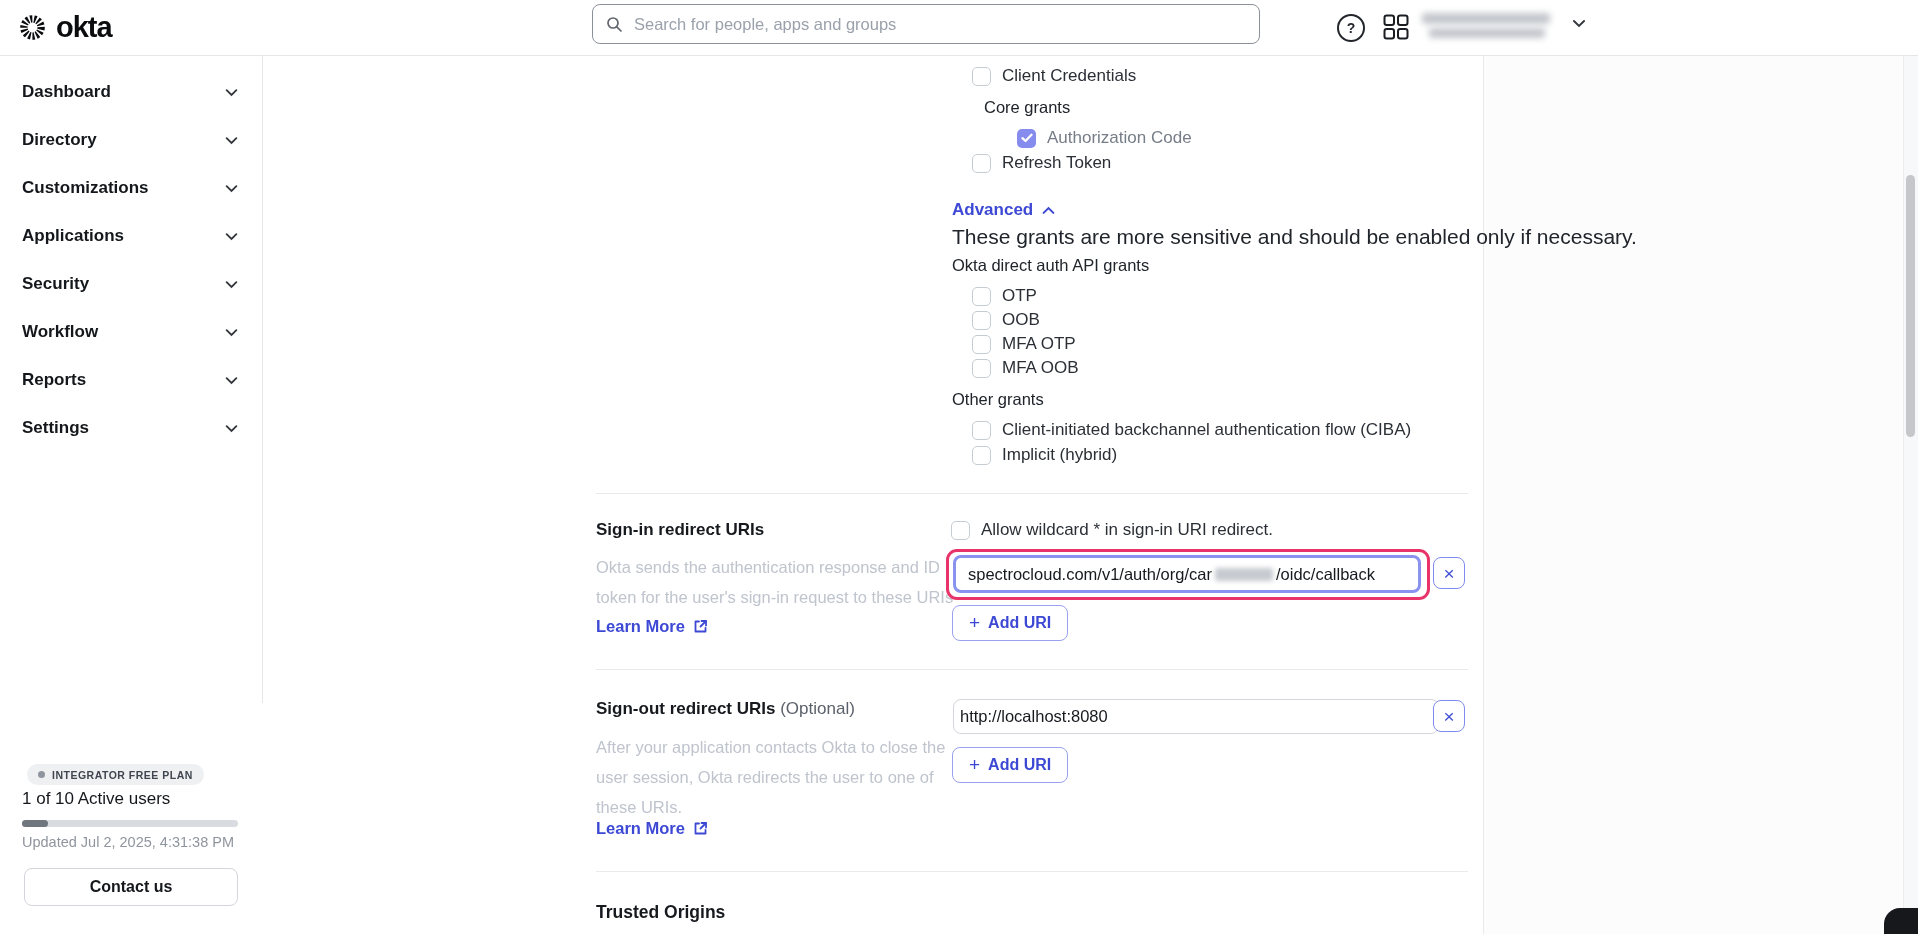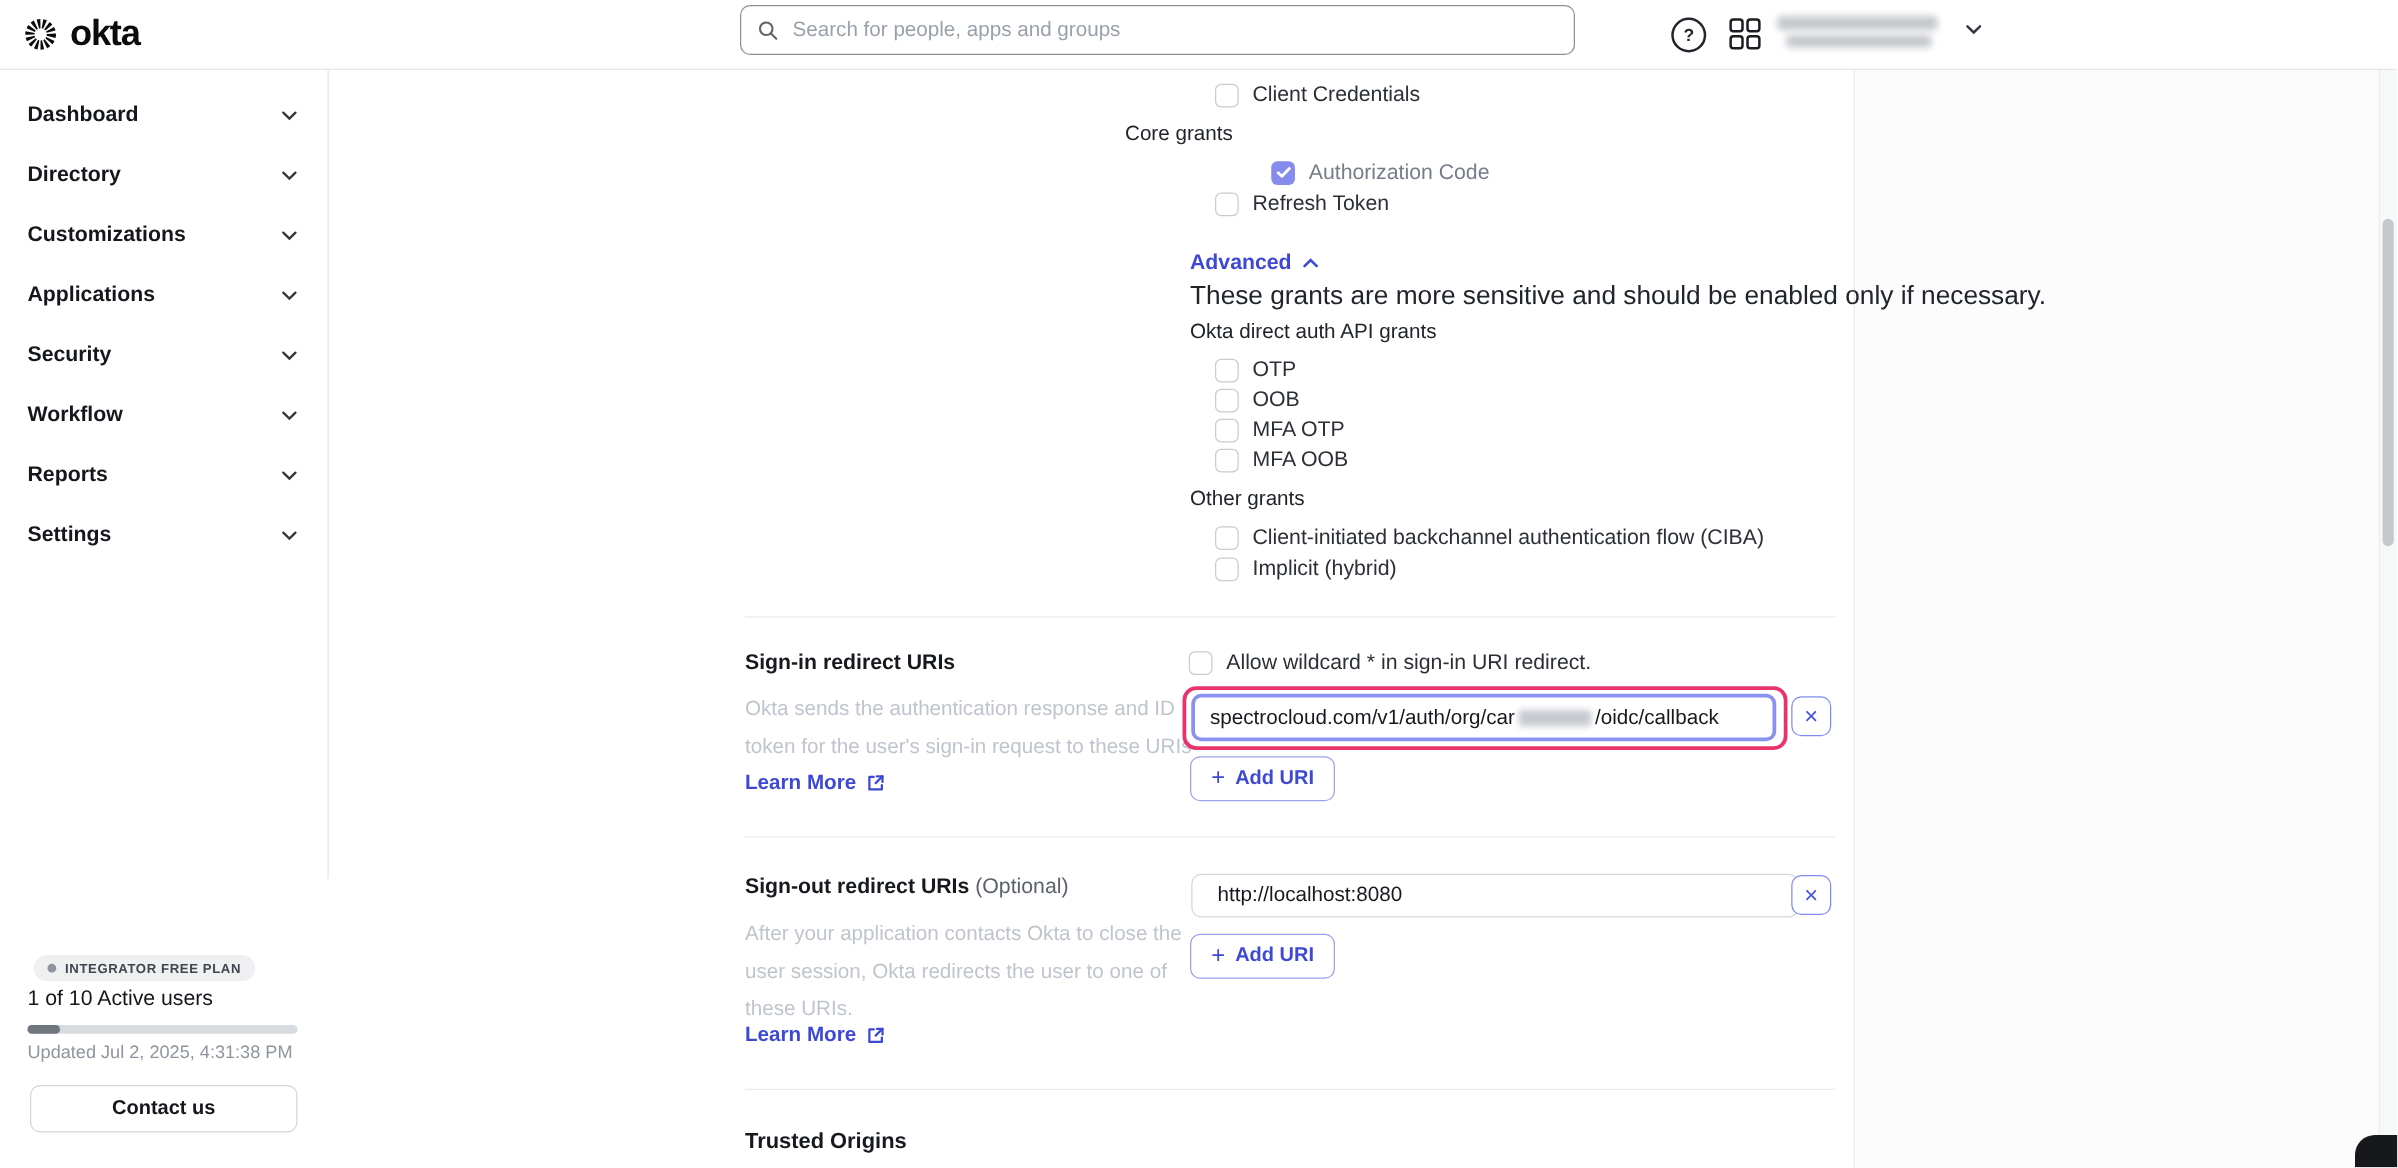--- a/index.html
+++ b/index.html
@@ -69,21 +69,21 @@
         color:#4450d6;font-size:19px;line-height:1;display:flex;align-items:center;justify-content:center;
         font-family:"Liberation Sans",sans-serif;cursor:pointer;box-sizing:border-box;}
   .annotation{position:absolute;left:946px;top:549px;width:484px;height:51px;border:3px solid #e8346b;
               border-radius:11px;box-sizing:border-box;pointer-events:none;z-index:5;}
   .uri-input{position:absolute;left:953px;top:555px;width:468px;height:38px;box-sizing:border-box;
              border:3px solid #8a92ef;border-radius:8px;background:#fff;display:flex;align-items:center;
              padding:0 12px;font-size:16.5px;color:#16191d;white-space:nowrap;overflow:hidden;}
   .redact{display:inline-block;width:58px;height:13px;background:#c7cad0;border-radius:2px;
           filter:blur(2.5px);margin:0 3px;}
   .plain-input{position:absolute;left:953px;top:699px;width:486px;height:35px;box-sizing:border-box;
-               border:1px solid #d3d7dc;border-radius:8px;padding:0 20px;font-size:16.5px;color:#16191d;
+               border:1px solid #d3d7dc;border-radius:8px;padding:0 6px;font-size:16.5px;color:#16191d;
                font-family:"Liberation Sans",sans-serif;outline:none;}
   .trusted{position:absolute;left:596px;top:902px;font-size:17.5px;font-weight:700;color:#16191d;}
 </style>
 </head>
 <body>
 
 <div id="app">
 
   <header class="topbar">
     <div class="brand">
@@ -191,21 +191,21 @@
   <div class="content-edge"></div>
   <div class="scroll-track"></div>
   <div class="scroll-thumb"></div>
   <div class="corner-blob"></div>
 
   <div class="cbrow" style="left:972px;top:64px;">
     <span class="cb"></span>
     <span class="cblabel">Client Credentials</span>
   </div>
 
-  <div class="grouplabel" style="left:900px;top:98px;">Core grants</div>
+  <div class="grouplabel" style="left:984px;top:98px;">Core grants</div>
 
   <div class="cbrow" style="left:972px;top:126px;margin-left:45px;">
     <span class="cb checked">
       <svg width="12" height="10" viewBox="0 0 12 10">
         <path d="M1.5 5.2 L4.5 8 L10.5 1.8" stroke="#fff" stroke-width="2.3" fill="none" stroke-linecap="round" stroke-linejoin="round"></path>
       </svg>
     </span>
     <span class="cblabel dim">Authorization Code</span>
   </div>
 

